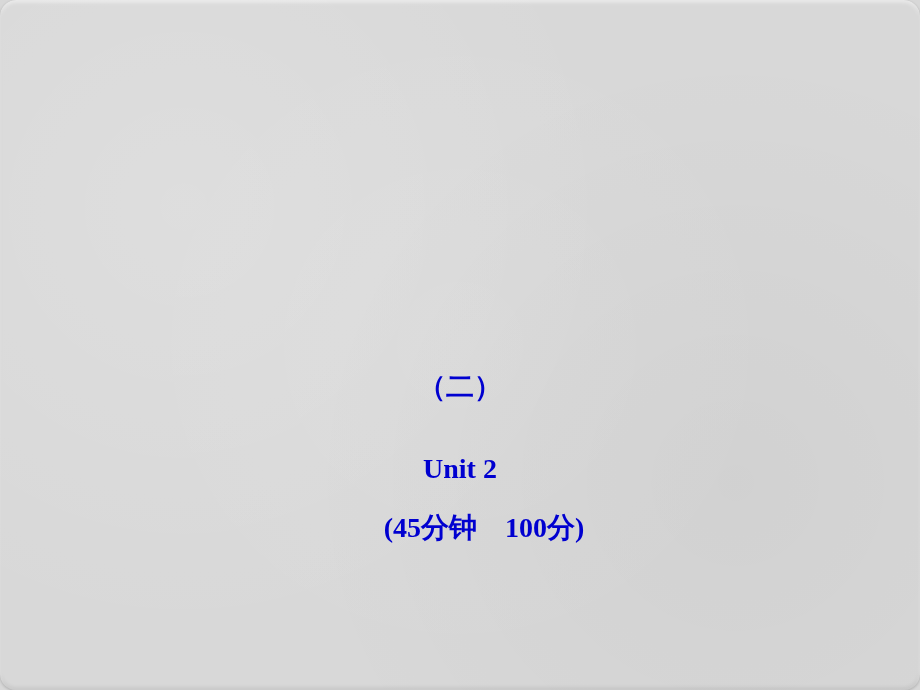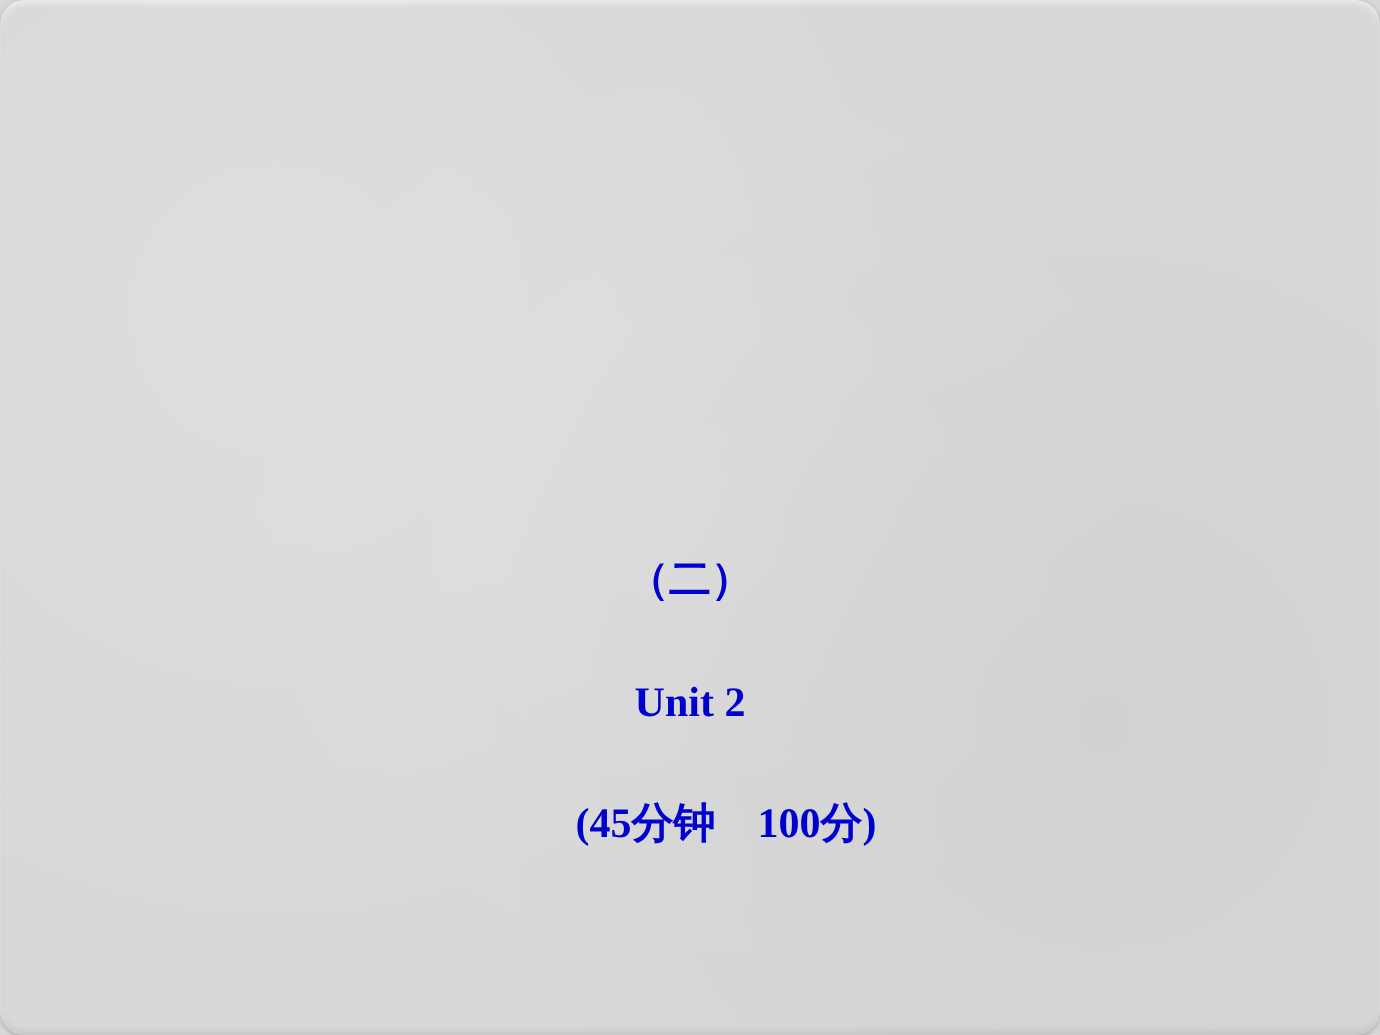--- a/index.html
+++ b/index.html
@@ -45,21 +45,21 @@
       line-height: 1.2;
     }
     
     .line-1 {
       font-family: "SimSun", serif;
       margin-bottom: 48px;
     }
     
     .line-2 {
       font-family: "Times New Roman", serif;
-      margin-bottom: 48px;
+      margin-bottom: 26px;
     }
     
     .line-3 {
       font-family: "Times New Roman", "SimSun", serif;
       padding-left: 48px;
     }
   </style>
 </head>
 <body>
 

